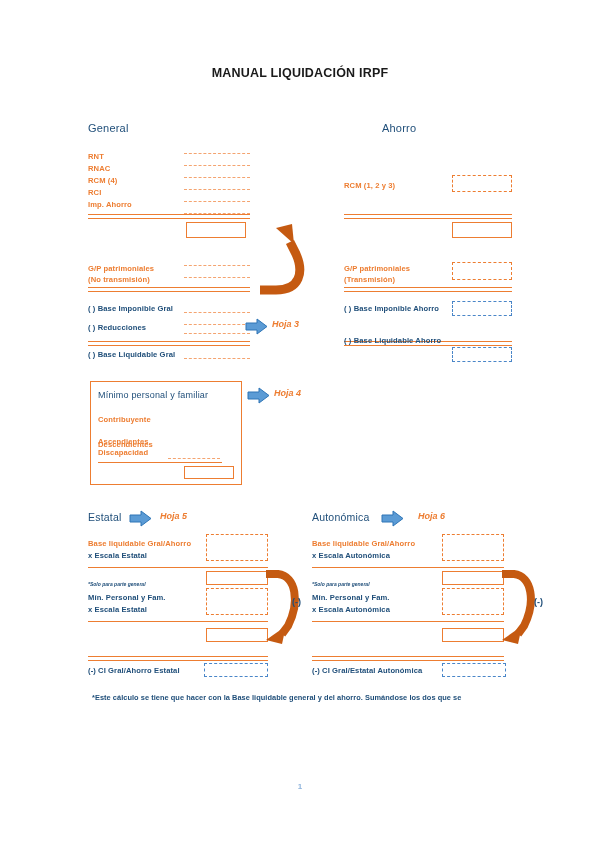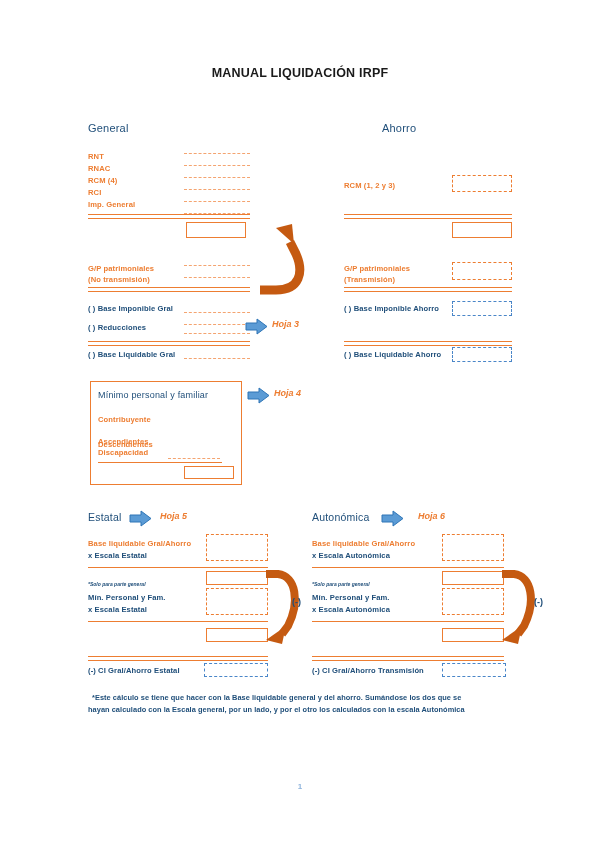--- a/index.html
+++ b/index.html
@@ -88,21 +88,21 @@
 
   <div class="abs doc-title">MANUAL LIQUIDACIÓN IRPF</div>
 
   <div class="abs col-head" style="left:88px;top:122px;">General</div>
   <div class="abs col-head" style="left:344px;top:122px;margin-left:38px;">Ahorro</div>
 
   <div class="abs lbl-or" style="left:88px;top:151px;">RNT</div>
   <div class="abs lbl-or" style="left:88px;top:163px;">RNAC</div>
   <div class="abs lbl-or" style="left:88px;top:175px;">RCM (4)</div>
   <div class="abs lbl-or" style="left:88px;top:187px;text-align:center;">RCI</div>
-  <div class="abs lbl-or" style="left:88px;top:199px;">Imp. General</div>
+  <div class="abs lbl-or" style="left:88px;top:199px;">Imp. Ahorro</div>
 
   <div class="abs dline" style="left:184px;top:153px;width:66px;"></div>
   <div class="abs dline" style="left:184px;top:165px;width:66px;"></div>
   <div class="abs dline" style="left:184px;top:177px;width:66px;"></div>
   <div class="abs dline" style="left:184px;top:189px;width:66px;"></div>
   <div class="abs dline" style="left:184px;top:201px;width:66px;"></div>
   <div class="abs dline" style="left:184px;top:213px;width:66px;"></div>
 
   <div class="abs rule2" style="left:88px;top:214px;width:162px;"></div>
 
@@ -151,21 +151,21 @@
   <div class="abs lbl-or" style="left:344px;top:274px;">(Transmisión)</div>
   <div class="abs box-dash-or" style="left:452px;top:262px;width:60px;height:18px;"></div>
 
   <div class="abs rule2" style="left:344px;top:287px;width:168px;"></div>
 
   <div class="abs lbl-bl" style="left:344px;top:303px;">(  ) Base Imponible Ahorro</div>
   <div class="abs box-dash-bl" style="left:452px;top:301px;width:60px;height:15px;"></div>
 
   <div class="abs rule2" style="left:344px;top:341px;width:168px;"></div>
 
-  <div class="abs lbl-bl" style="left:344px;top:349px;">(  ) Base Liquidable Ahorro</div>
+  <div class="abs lbl-bl" style="left:344px;top:335px;">(  ) Base Liquidable Ahorro</div>
   <div class="abs box-dash-bl" style="left:452px;top:347px;width:60px;height:15px;"></div>
 
   <div class="abs box-frame" style="left:90px;top:381px;width:152px;height:104px;"></div>
   <div class="abs sec-head" style="left:98px;top:390px;font-size:9px;">Mínimo personal y familiar</div>
 
   <div class="abs lbl-or" style="left:98px;top:414px;">Contribuyente</div>
   <div class="abs lbl-or" style="left:98px;top:439px;">Descendientes</div>
   <div class="abs lbl-or" style="left:98px;top:436px;">Ascendientes</div>
   <div class="abs lbl-or" style="left:98px;top:447px;">Discapacidad</div>
   <div class="abs dline" style="left:168px;top:458px;width:52px;"></div>
@@ -239,21 +239,20 @@
 
   <div class="abs" style="left:498px;top:568px;width:44px;height:78px;">
     <svg width="44" height="78" viewBox="0 0 44 78">
       <path d="M4,6 L16,6 C34,8 38,34 26,58 L20,66" stroke="#C55A11" stroke-width="8" fill="none" stroke-linecap="butt"></path>
       <path d="M24,58 L4,72 L20,76 Z" fill="#C55A11"></path>
     </svg>
   </div>
   <div class="abs minus" style="left:534px;top:597px;">(-)</div>
 
   <div class="abs rule2" style="left:312px;top:656px;width:192px;"></div>
-  <div class="abs lbl-bl" style="left:312px;top:665px;">(-) CI Gral/Ahorro Transmisión</div>
+  <div class="abs lbl-bl" style="left:312px;top:665px;">(-) CI Gral/Estatal Autonómica</div>
   <div class="abs box-dash-bl" style="left:442px;top:663px;width:64px;height:14px;"></div>
 
   <div class="abs footnote" style="left:92px;top:692px;width:424px;">*Este cálculo se tiene que hacer con la Base liquidable general y del ahorro. Sumándose los dos que se</div>
-  <div class="abs footnote" style="left:88px;top:704px;width:432px;">hayan calculado con la Escala general, por un lado, y por el otro los calculados con la escala Autonómica</div>
 
   <div class="abs pagenum" style="top:782px;">1</div>
 
 </div>
 
 </body></html>

